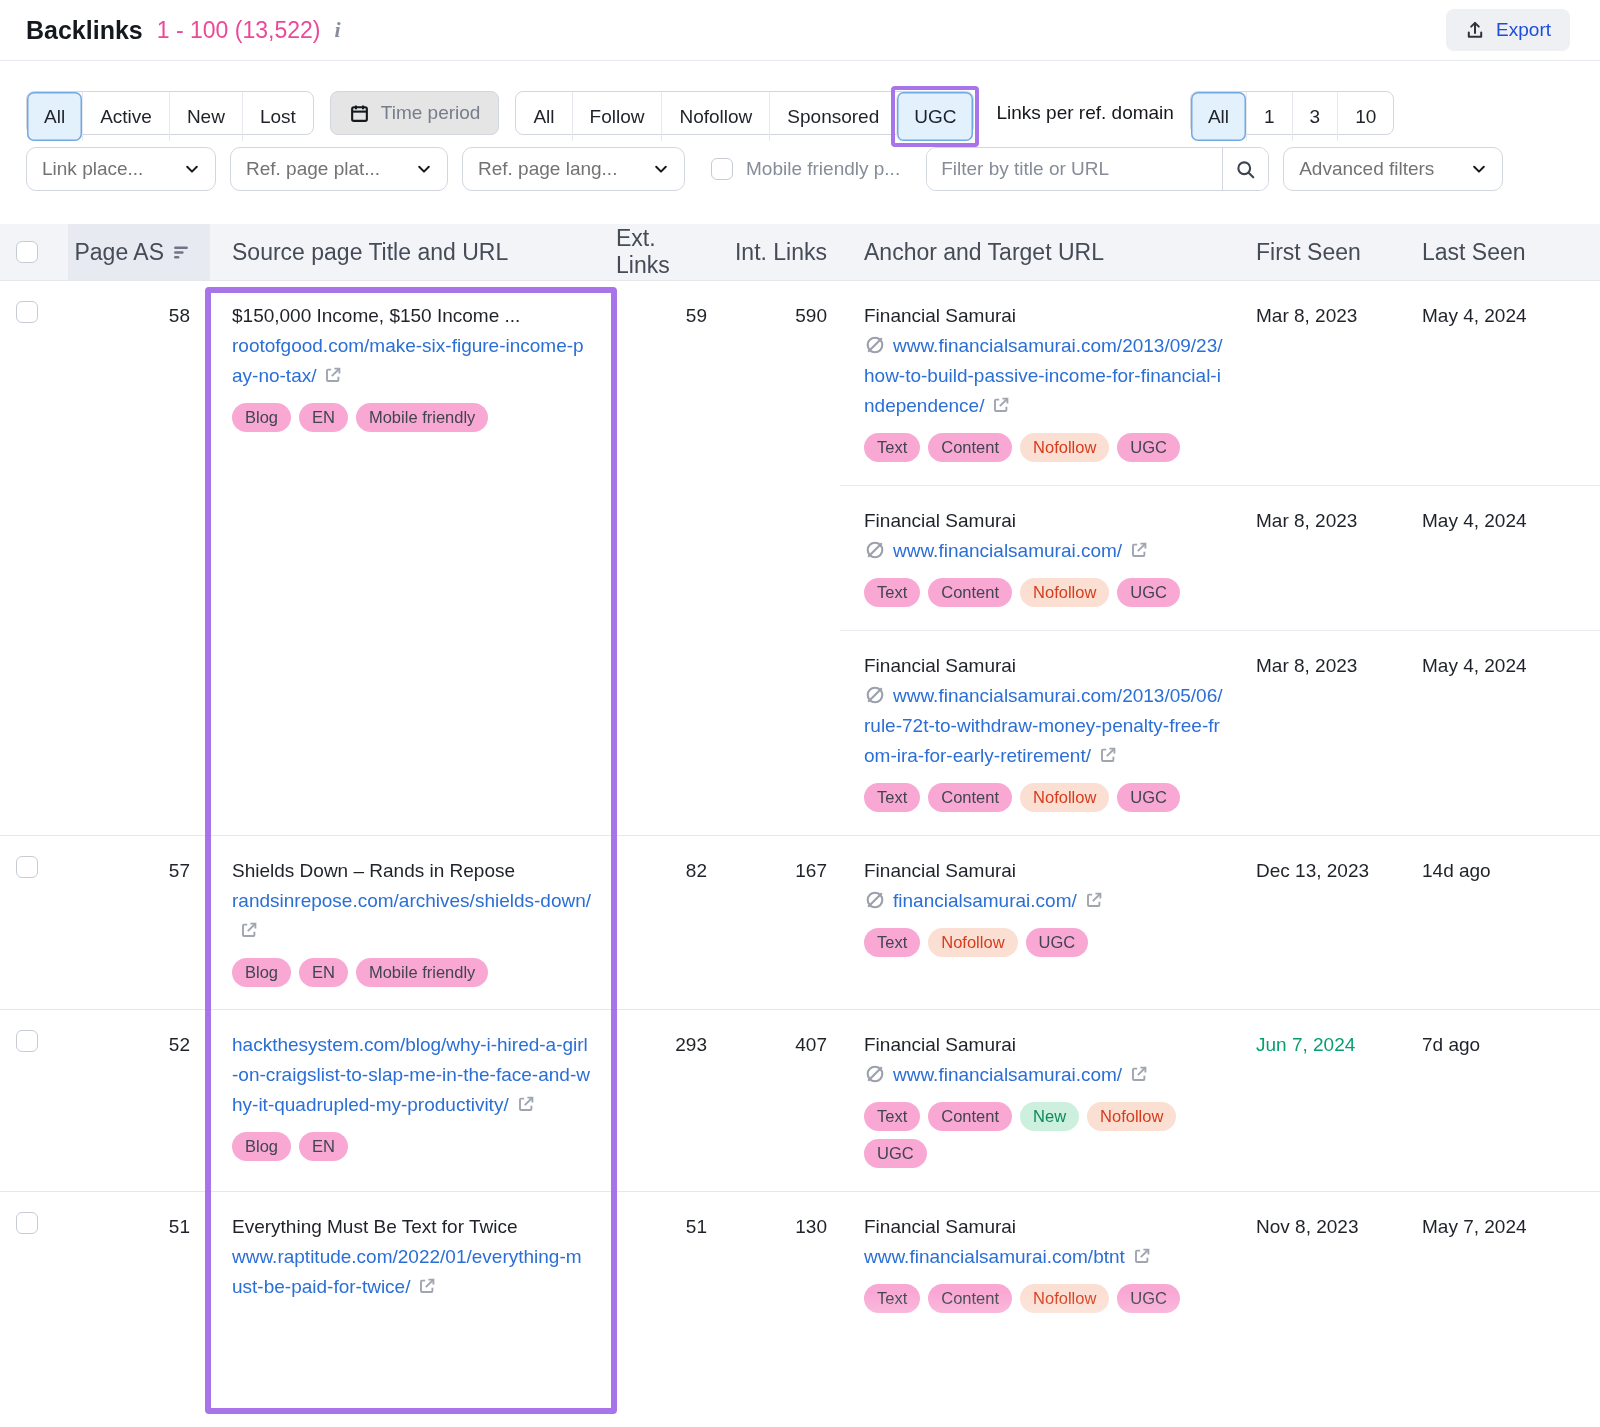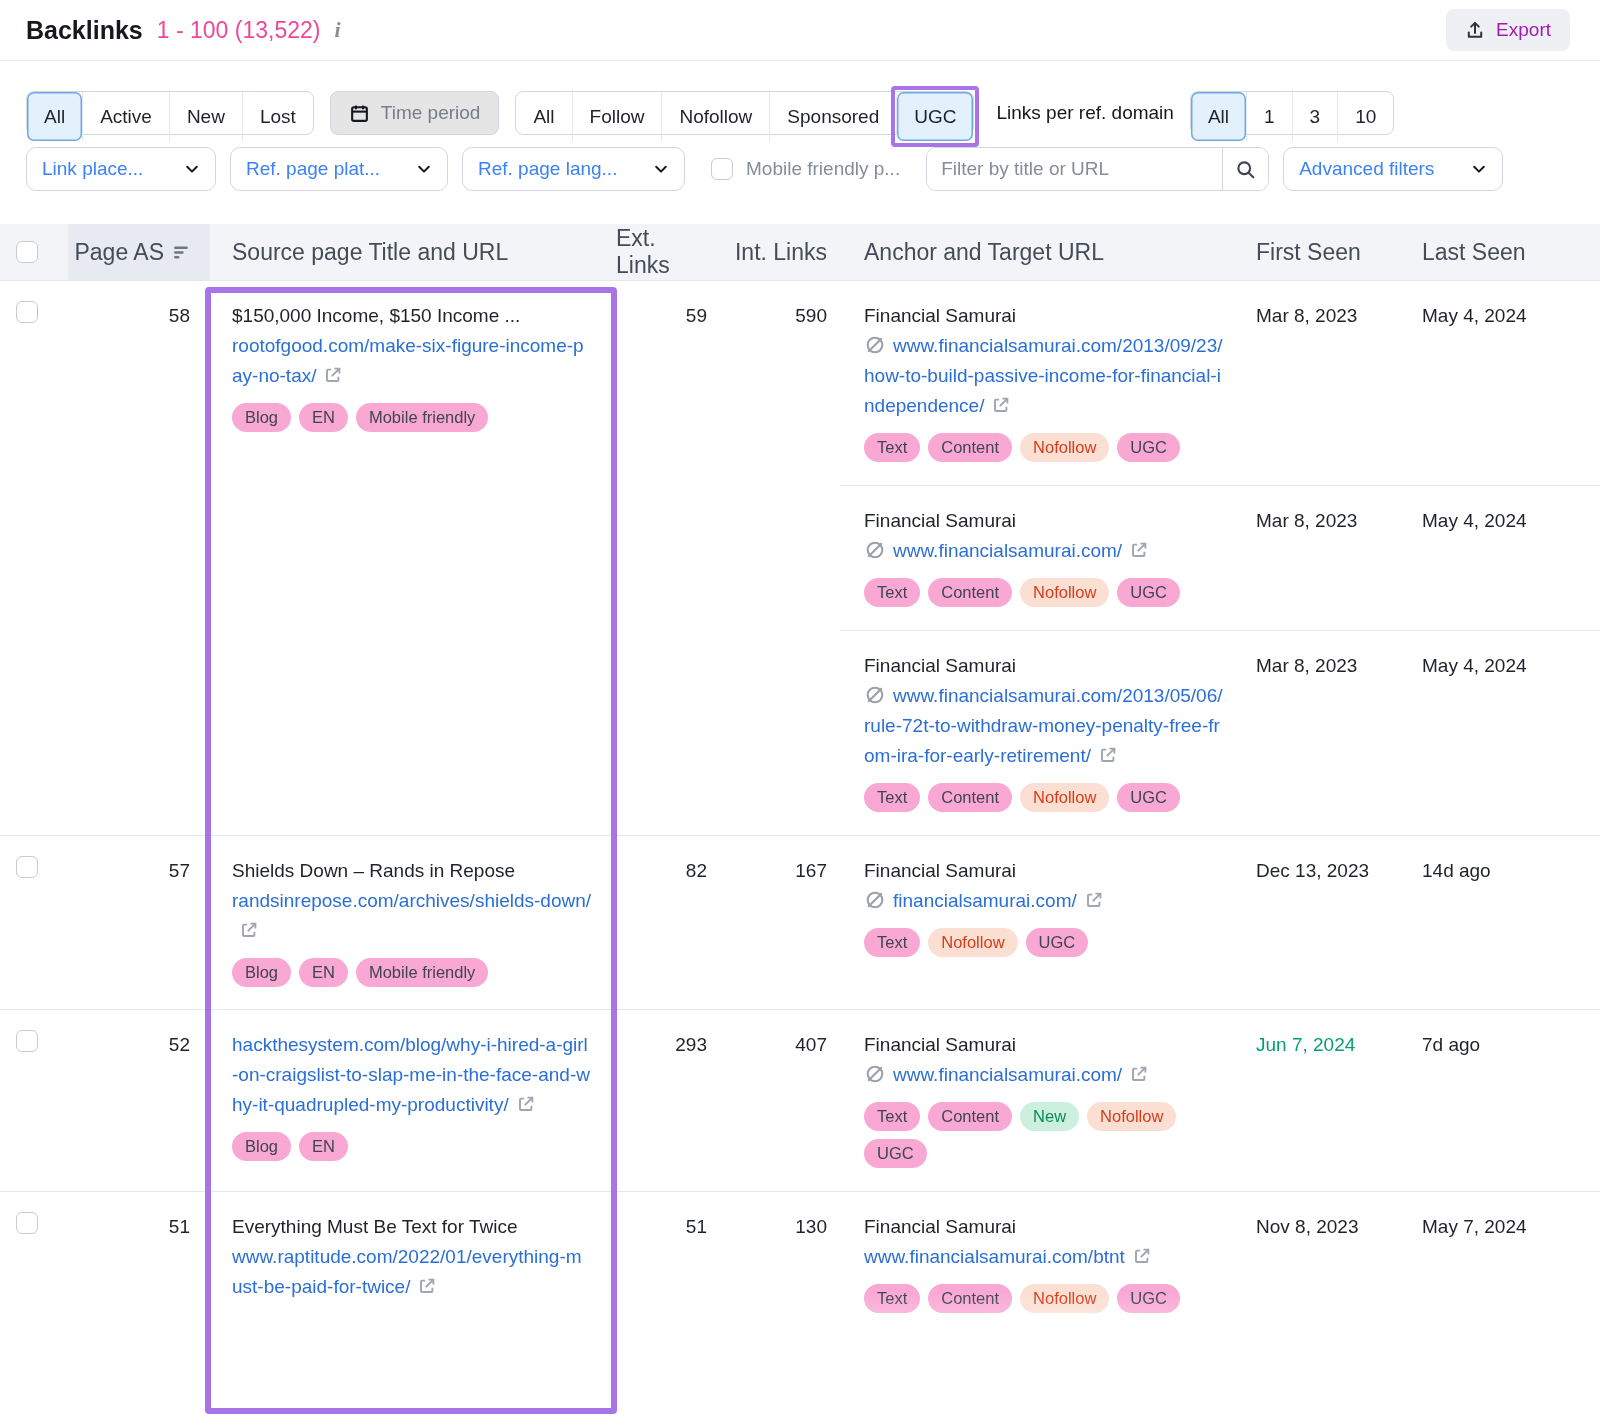--- a/index.html
+++ b/index.html
@@ -9,21 +9,21 @@
 
   
   .topbar { height:61px; border-bottom:1px solid #e7e9ee; display:flex; align-items:center;
             justify-content:space-between; padding:0 30px 0 26px; }
   .topbar-left { display:flex; align-items:center; gap:14px; }
   .page-title { font-size:25px; font-weight:700; color:#15181d; }
   .range-text { font-size:23px; color:#ec4899; }
   .info-icon { font-family:"Liberation Serif", serif; font-style:italic; font-weight:700;
                font-size:22px; color:#878d99; }
   .export-btn { display:flex; align-items:center; gap:11px; height:42px; padding:0 19px;
-                background:#eef0f4; border:none; border-radius:8px; font-size:19px; color:#a21caf;
+                background:#eef0f4; border:none; border-radius:8px; font-size:19px; color:#1d4ed8;
                 font-family:inherit; cursor:pointer; }
 
   
   .filters { padding:0 26px; }
   .frow { display:flex; align-items:center; }
   .frow1 { margin-top:30px; gap:16px; }
   .frow2 { margin-top:12px; gap:14px; }
   .seg { display:inline-flex; align-items:stretch; background:#fff; border:1px solid #d2d6de;
          border-radius:8px; height:44px; }
   .seg button { background:transparent; border:none; border-left:1px solid #e5e8ed; padding:0 17px;
@@ -33,21 +33,21 @@
         box-shadow: inset 0 0 0 1.5px var(--selected-tab-border,#71a9e5); border-radius:7px; }
   .seg button.annotated { position:relative; }
   .seg button.annotated::after { content:''; position:absolute; inset:-6px; border:4px solid var(--accent-purple,#a874e9);
         border-radius:4px; pointer-events:none; z-index:7; }
   .ctl-btn { display:flex; align-items:center; gap:11px; border:1px solid #d2d6de; border-radius:8px;
              height:44px; padding:0 18px; background:#e5e5e5; font-family:inherit; font-size:19px;
              color:#777d8a; cursor:pointer; }
   .flabel { font-size:19px; color:#15181d; margin-left:6px; }
   .dd { display:flex; align-items:center; justify-content:space-between; border:1px solid #d2d6de;
         border-radius:10px; height:44px; padding:0 15px; background:#fff; cursor:pointer; }
-  .dd-label { color:#3b82f6; font-size:19px; }
+  .dd-label { color:#737373; font-size:19px; }
   .cb-wrap { display:flex; align-items:center; gap:13px; margin-left:12px; }
   .checkbox { width:22px; height:22px; border:1.5px solid #c6cbd4; border-radius:6px; background:#fff;
               display:inline-block; flex:0 0 auto; cursor:pointer; }
   .cb-label { font-size:19px; color:#868c98; white-space:nowrap; }
   .search { display:flex; border:1px solid #d2d6de; border-radius:10px; height:44px; width:343px;
             overflow:hidden; background:#fff; margin-left:12px; }
   .search input { flex:1; border:none; outline:none; padding:0 14px; font-size:19px; color:#1f2229;
                   font-family:inherit; min-width:0; }
   .search input::placeholder { color:#868c98; }
   .search-btn { width:46px; border:none; border-left:1px solid #d2d6de; background:#fff;

